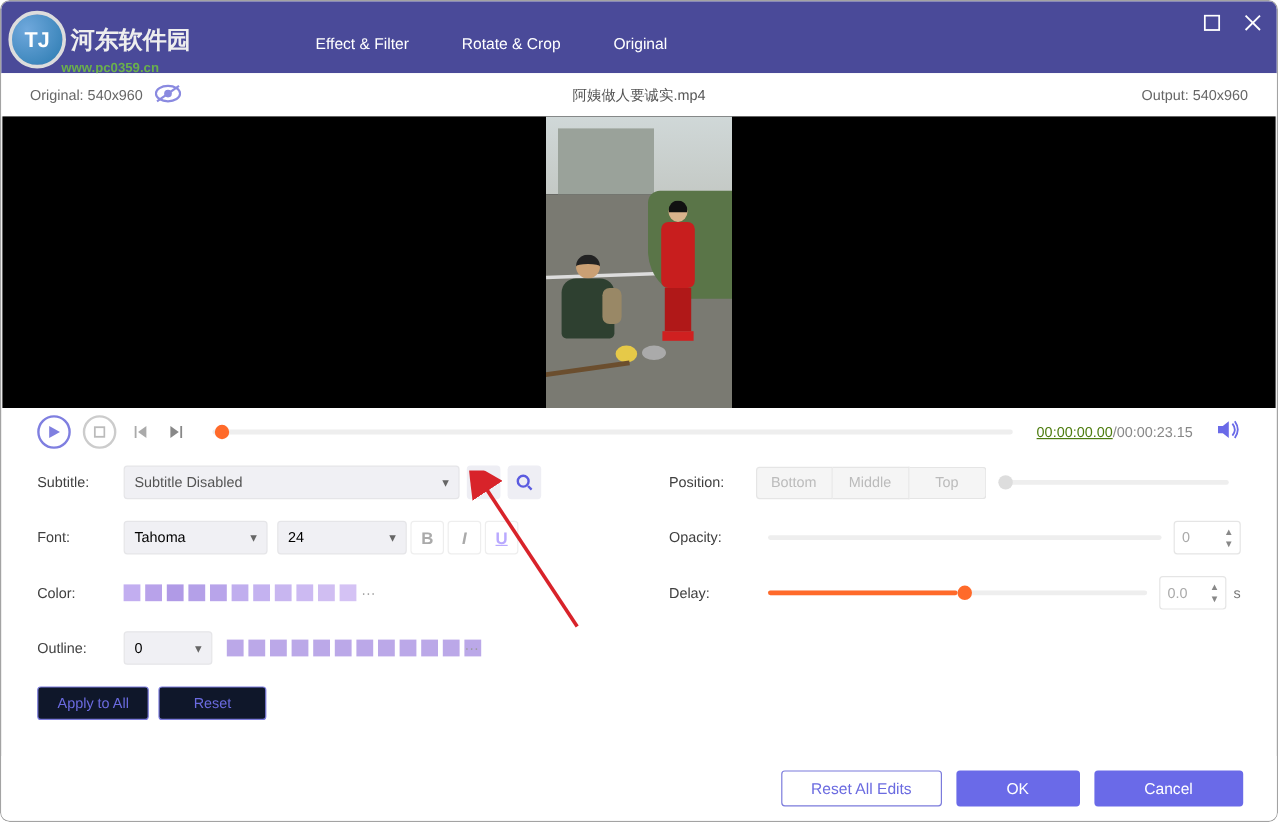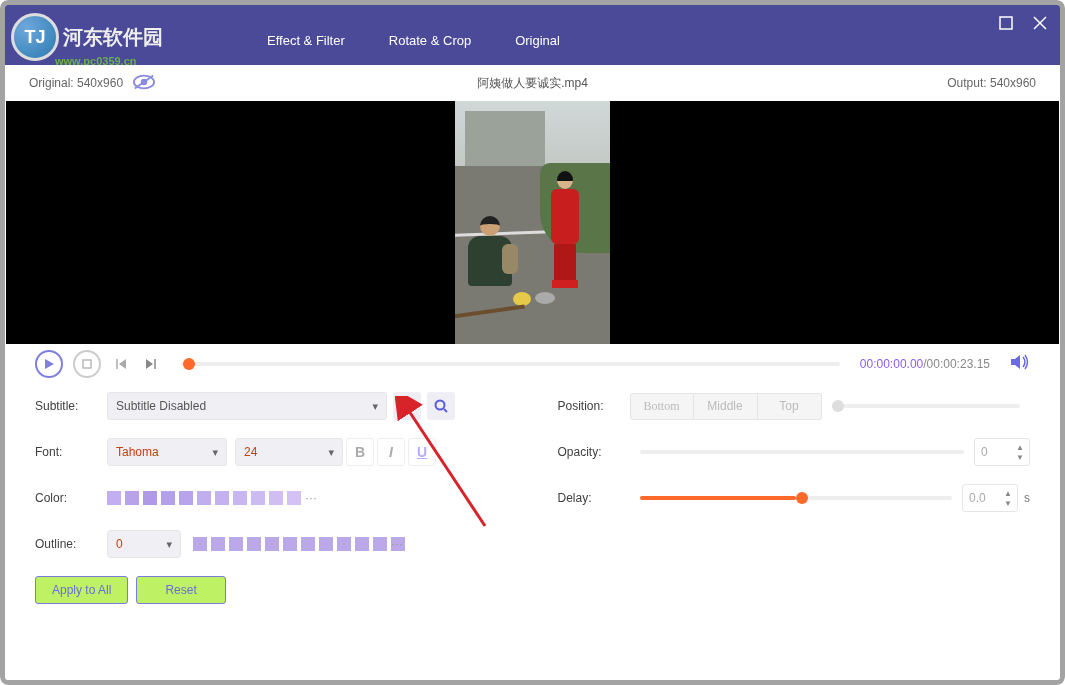--- a/index.html
+++ b/index.html
@@ -1,17 +1,17 @@
 <!DOCTYPE html>
 <html><head>
 <meta charset="utf-8">
 <style>
 * { box-sizing: border-box; margin: 0; padding: 0; font-family: "Segoe UI", Tahoma, sans-serif; }
 body { background: #fff; width: 1065px; height: 685px; overflow: hidden; border-radius: 8px; }
-.window { width: 1065px; height: 685px; background: #fff; border: 5px solid #a3a3a3; border-radius: 8px; overflow: hidden; position: relative; }
+.window { width: 1065px; height: 685px; background: #fff; border: 1px solid #a3a3a3; border-radius: 8px; overflow: hidden; position: relative; }
 
 
 .titlebar { height: 60px; background: #4a4a99; display: flex; align-items: flex-end; position: relative; }
 .logo { position: absolute; left: 6px; top: 4px; width: 180px; height: 56px; display:flex; align-items:center; gap:4px; }
 .logo-circ { width:48px; height:48px; border-radius:50%; background: radial-gradient(circle at 30% 30%, #6fa8dc, #2a7ab0); border:3px solid #ddd; display:flex; align-items:center; justify-content:center; color:#fff; font-weight:bold; font-size:18px; }
 .logo-text { color:#eee; font-size:20px; font-weight:bold; }
 .logo-sub { position:absolute; bottom:-2px; left:44px; color:#6ab04c; font-size:11px; font-weight:bold; }
 .window-controls { position: absolute; right: 10px; top: 8px; display: flex; gap: 14px; }
 .win-btn { width: 20px; height: 20px; display: flex; align-items: center; justify-content: center; color: #fff; font-size: 16px; cursor: pointer; }
 .tabs { display: flex; margin-left: 240px; height: 44px; align-self: flex-end; }
@@ -45,60 +45,60 @@
 .food { position:absolute; bottom:38px; left:58px; width:18px; height:14px; background:#e6c948; border-radius:50%;}
 .stick { position:absolute; bottom:30px; left:-10px; width:80px; height:4px; background:#6b4e2e; transform:rotate(-8deg);}
 
 
 .playbar { height: 40px; display:flex; align-items:center; padding: 0 30px; gap:10px; }
 .pb-btn { width:28px; height:28px; border:2px solid #7f7fe0; border-radius:50%; display:flex; align-items:center; justify-content:center; color:#7f7fe0; cursor:pointer; }
 .pb-btn.small { border:none; width:20px; color:#999; }
 .pb-track { flex:1; height:4px; background:#eee; position:relative; margin:0 10px; border-radius:2px; }
 .pb-thumb { position:absolute; left:2px; top:-4px; width:12px; height:12px; background:#ff6a2a; border-radius:50%; }
 .pb-time { font-size:12px; color:#888; }
-.pb-time .cur { color:#8b5cf6; }
+.pb-time .cur { color:#4d7c0f;text-decoration:underline; }
 .vol { color:#5b5be0; }
 
 
 .form-area { padding: 8px 30px 10px; display:flex; gap:50px; font-size:12px; color:#555; position:relative; }
 .col { flex:1; }
 .row { display:flex; align-items:center; margin-bottom:18px; min-height:28px; }
 .label { width:72px; color:#404040; }
 .select { flex:0 0 auto; height:28px; background:#f0f0f4; border:1px solid #e5e5e8; border-radius:3px; display:flex; align-items:center; padding:0 8px; color:#555; position:relative; cursor:pointer; }
 .select.wide { width:280px; }
 .select.w110 { width:120px;}
 .select.w100 { width:108px;}
 .select.w60 { width:74px;}
-.select.disabled { color:#c2410c; }
+.select.disabled { color:#000000; }
 .select::after { content:"▾"; position:absolute; right:8px; color:#666; font-size:11px; }
 .iconbtn { width:28px; height:28px; background:#eeeef4; border-radius:3px; display:flex; align-items:center; justify-content:center; color:#5b5be0; margin-left:6px; cursor:pointer; }
 .fmt-btn { width:28px; height:28px; border-radius:3px; display:flex; align-items:center; justify-content:center; font-weight:bold; color:#aaa; margin-left:3px; font-size:14px; cursor:pointer; border:1px solid #eee;}
 .fmt-btn.u { text-decoration:underline; color:#b9a9ff;}
 .fmt-btn.i { font-style:italic; }
 .swatches { display:flex; gap:4px; flex-wrap:wrap; }
 .sw { width:14px; height:14px; background:#c5b5f2; }
 .sw.dots::after { content:"···"; color:#999; font-size:12px; }
 .sw.dots { background:transparent; }
 .outline-sw .sw { background:#bba8e8;}
 .seg { display:flex; }
 .seg-btn { width:64px; height:27px; background:#f5f5f5; border:1px solid #e5e5e5; display:flex; align-items:center; justify-content:center; color:#bbb; font-size:12px; cursor:pointer;}
-.seg-btn:first-child { border-radius:3px 0 0 3px;font-family:Liberation Serif, serif;}
+.seg-btn:first-child { border-radius:3px 0 0 3px;}
 .seg-btn:last-child { border-radius:0 3px 3px 0; border-left:none;}
 .seg-btn:nth-child(2){border-left:none;}
 .slider { flex:1; height:20px; position:relative; margin:0 10px; display:flex; align-items:center;}
 .slider-track { height:4px; background:#eee; width:100%; border-radius:2px; position:relative;}
 .slider-fill { height:4px; background:#ff6a2a; width:50%; border-radius:2px; position:absolute; left:0; top:0;}
 .slider-thumb { width:12px; height:12px; background:#ff6a2a; border-radius:50%; position:absolute; top:-4px; left:50%; }
 .numbox { width:56px; height:28px; border:1px solid #e5e5e5; display:flex; align-items:center; padding:0 6px; color:#aaa; border-radius:3px; position:relative;}
 .spinners { position:absolute; right:2px; top:2px; bottom:2px; width:14px; display:flex; flex-direction:column; justify-content:center; gap:1px;}
 .spin { height:9px; font-size:8px; color:#888; display:flex; align-items:center; justify-content:center; cursor:pointer;}
 
 
 .mini-btns { display:flex; gap:8px; margin-top:2px;}
-.mini-btn { padding:6px 16px; border:1px solid #7b7bdc; border-radius:3px; color:#6b6be0; font-size:12px; cursor:pointer; background:#bef264;}
+.mini-btn { padding:6px 16px; border:1px solid #7b7bdc; border-radius:3px; color:#6b6be0; font-size:12px; cursor:pointer; background:#0f172a;}
 .mini-btn.reset { padding:6px 28px;}
 
 
 .arrow { position:absolute; pointer-events:none; }
 
 
 .footer { position:absolute; bottom:0; left:0; right:0; height:54px; display:flex; justify-content:flex-end; align-items:center; padding:0 28px; gap:12px; background:#fff; border-top: none;}
 .btn { height:30px; padding:0 24px; border-radius:3px; font-size:13px; display:flex; align-items:center; cursor:pointer;}
 .btn.outline { border:1px solid #7b7bdc; color:#6b6be0; background:#fff;}
 .btn.primary { background:#6a6ae8; color:#fff; padding:0 42px;}
@@ -341,13 +341,18 @@
     <svg class="arrow" style="left:390px; top:12px;" width="100" height="140" viewBox="0 0 100 140">
       <defs>
           <marker id="ah" markerWidth="10" markerHeight="10" refX="2" refY="5" orient="auto">
             <polygon points="0,0 10,5 0,10" fill="#d8232a"></polygon>
           </marker>
         </defs>
       <line x1="90" y1="130" x2="12" y2="12" stroke="#d8232a" stroke-width="3" marker-end="url(#ah)"></line>
     </svg>
   </div>
 
+  <div class="footer">
+    <div class="btn outline">Reset All Edits</div>
+    <div class="btn primary">OK</div>
+    <div class="btn primary">Cancel</div>
+  </div>
 </div>
 
 </body></html>

